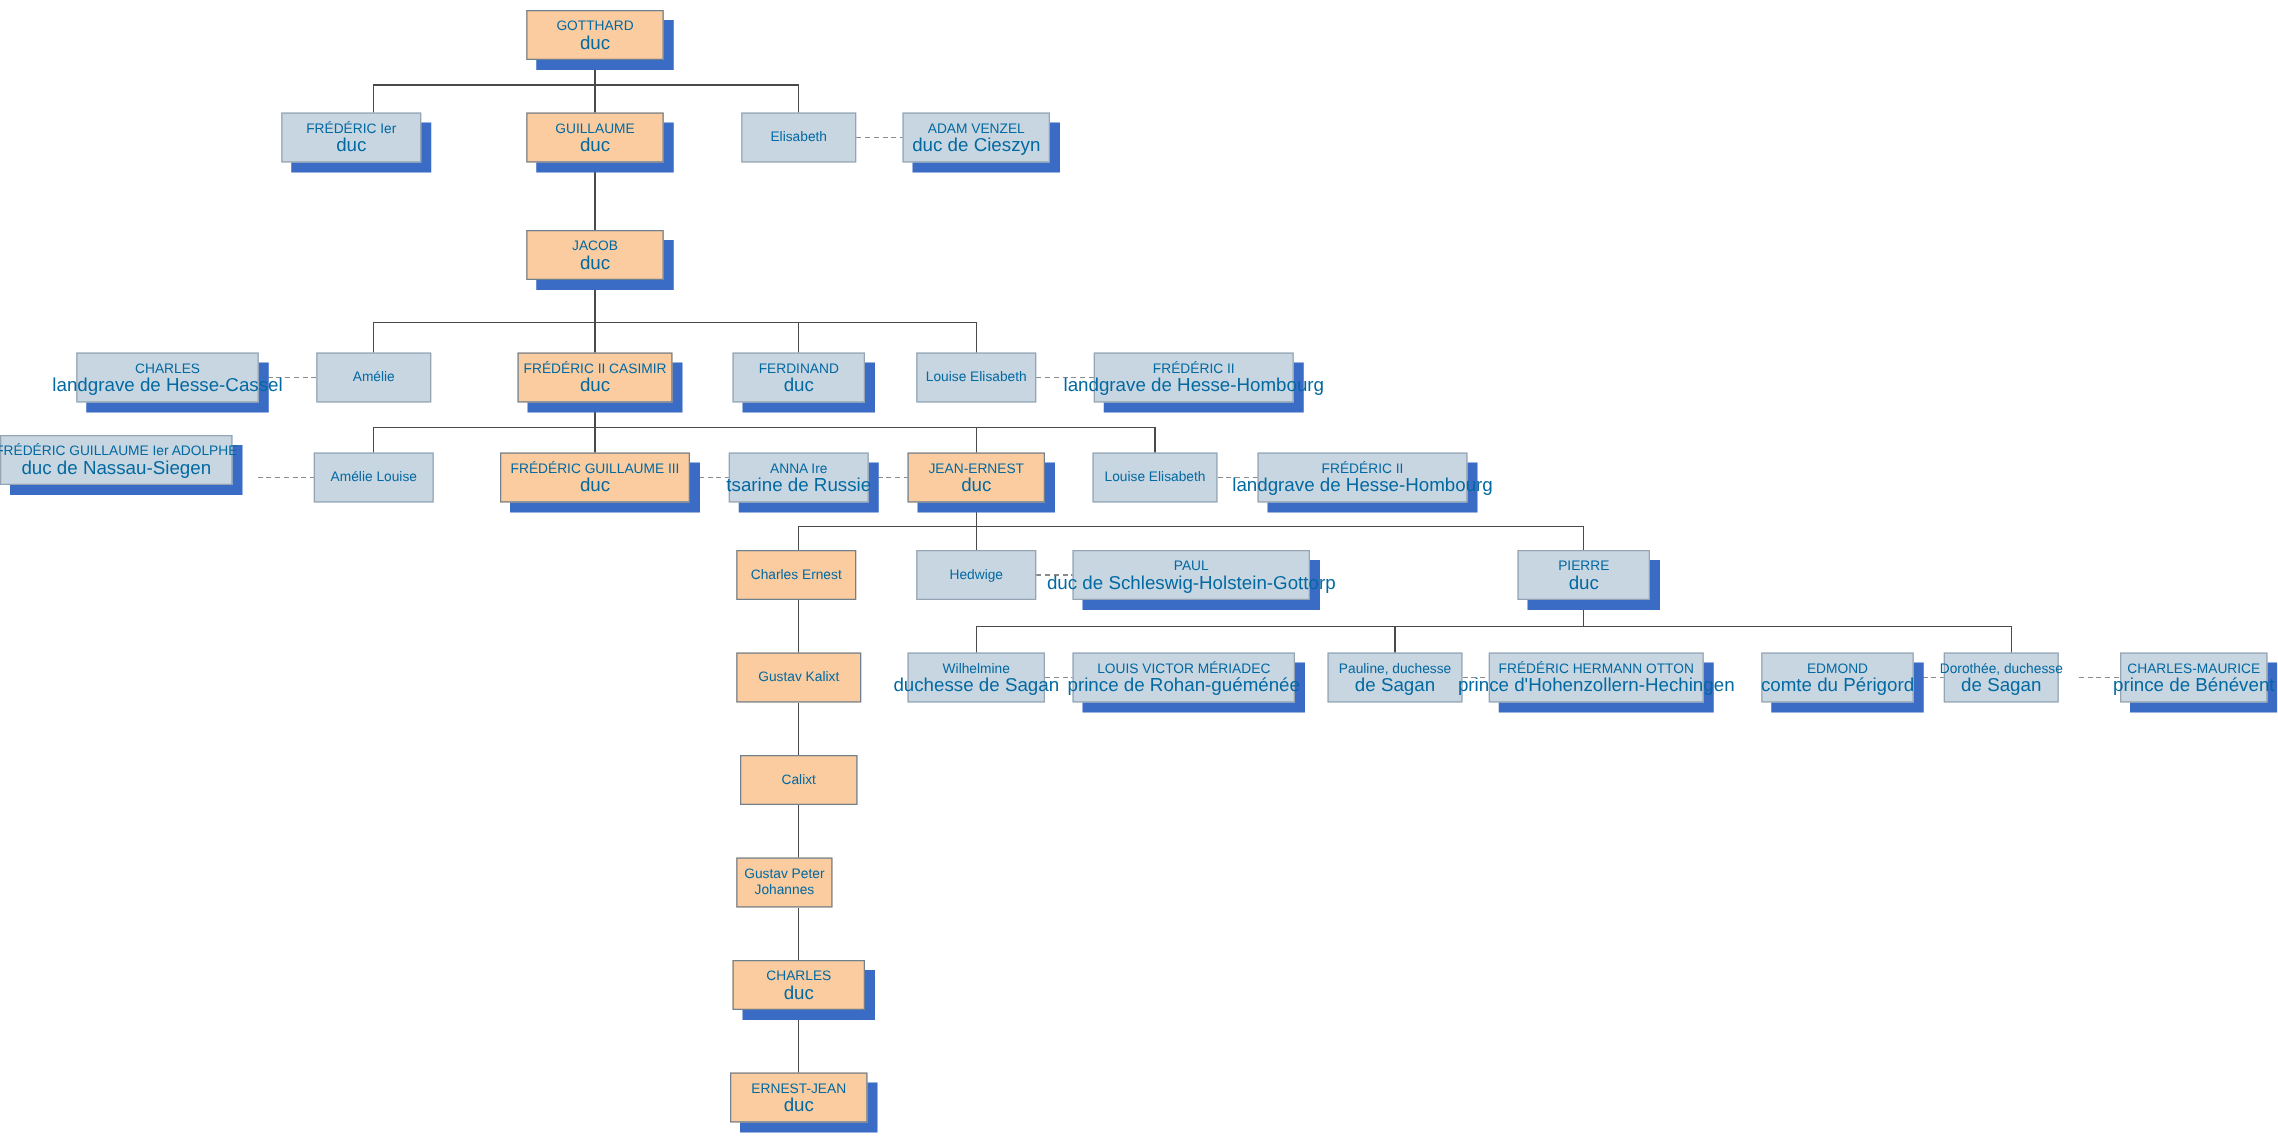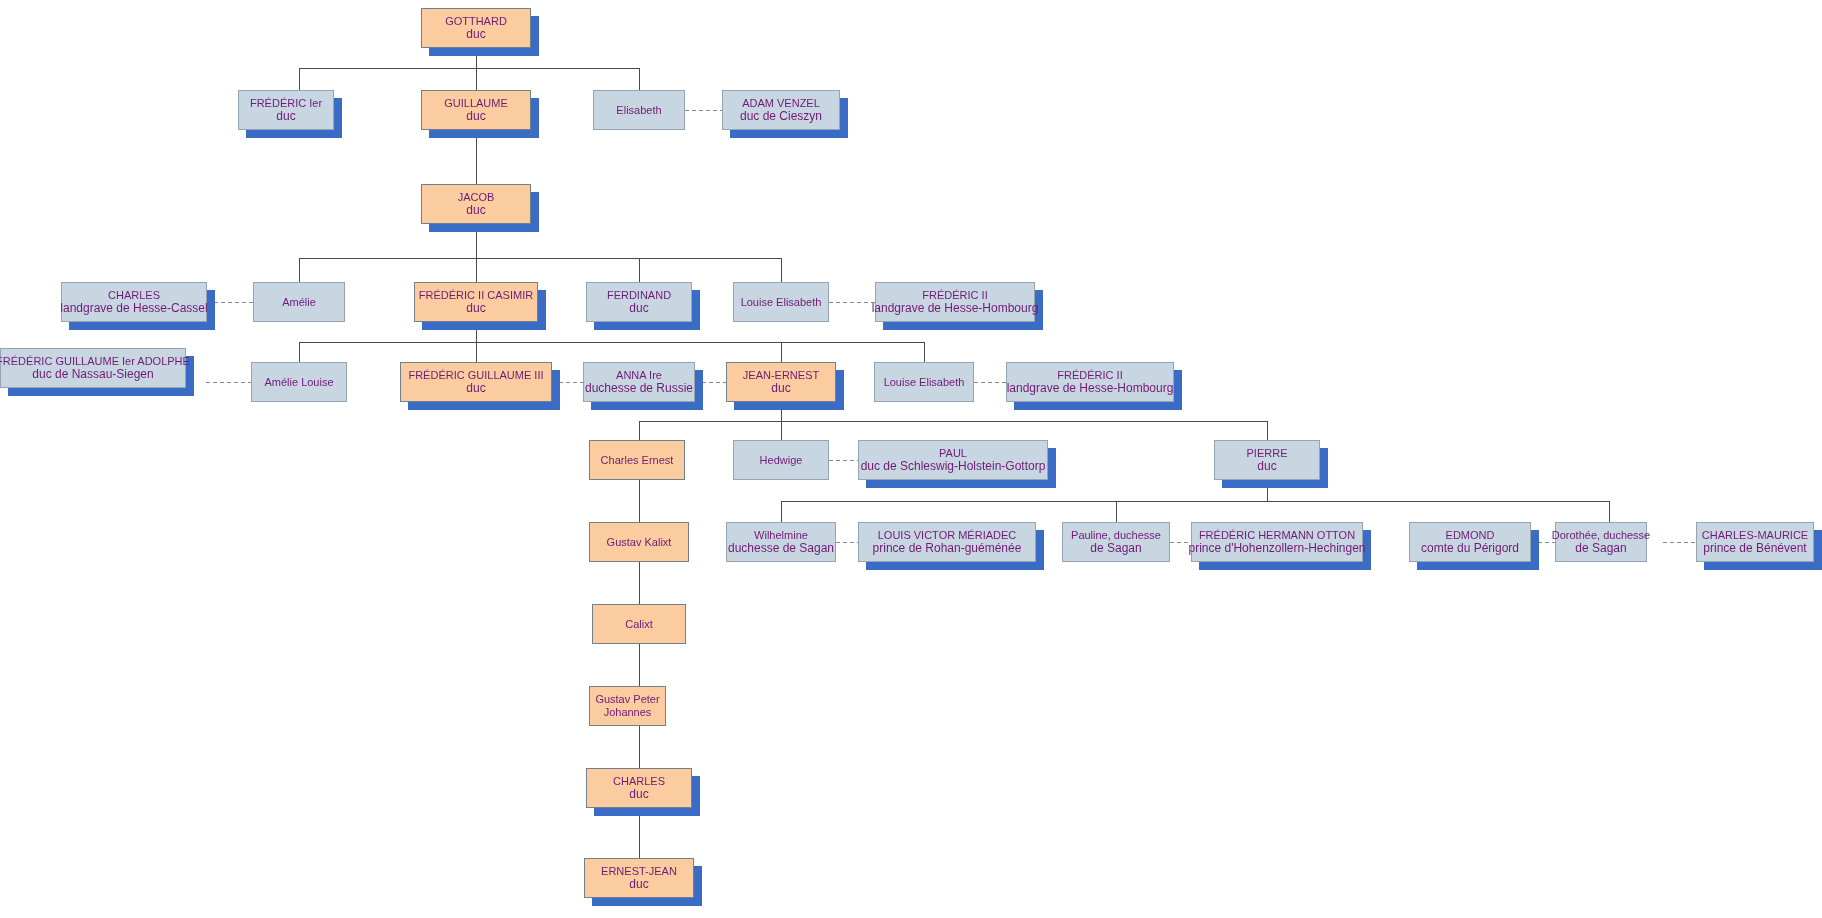--- a/index.html
+++ b/index.html
@@ -2,24 +2,24 @@
 <html><head>
 <meta charset="utf-8">
 <title>Diagram</title>
 <style>
   *{margin:0;padding:0;box-sizing:border-box}
   html,body{background:#ffffff}
   body{font-family:"Liberation Sans",sans-serif}
   .canvas{position:relative;width:1822px;height:918px;background:#ffffff;overflow:hidden}
   .lines{position:absolute;left:0;top:0;z-index:1}
   .node{position:absolute;z-index:2;height:40px;display:flex;flex-direction:column;justify-content:center;
-        align-items:center;text-align:center;color:#701a75;padding:1px 2px}
+        align-items:center;text-align:center;color:#0369a1;padding:1px 2px}
   .node span{display:block;white-space:nowrap}
   .n{font-size:11px;line-height:13px}
-  .t{font-size:12px;line-height:13px}
+  .t{font-size:15px;line-height:13px}
   .o{background:#facca0;border:1px solid #70808e}
   .b{background:#c8d6e2;border:1px solid #94a4b2}
   .s{box-shadow:8px 8px 0 0 #3a6bc5}
 </style>
 </head>
 <body>
 
 <div class="canvas">
 
   <svg class="lines" width="1822" height="918" viewBox="0 0 1822 918" shape-rendering="crispEdges">
@@ -35,21 +35,21 @@
          M206 382 H251 M552 382 H583 M695 382 H726 M974 382 H1006
          M829 460 H858
          M836 542 H858 M1170 542 H1191 M1531 542 H1555 M1663 542 H1696"></path>
   </svg>
 
   <div class="node o s" style="left:421px;top:8px;width:110px">
       <span class="n">GOTTHARD</span>
       <span class="t">duc</span>
     </div>
 
-  <div class="node b s" style="left:238px;top:90px;width:96px">
+  <div class="node b s" style="left:225px;top:90px;width:112px">
       <span class="n">FRÉDÉRIC Ier</span>
       <span class="t">duc</span>
     </div>
   <div class="node o s" style="left:421px;top:90px;width:110px">
       <span class="n">GUILLAUME</span>
       <span class="t">duc</span>
     </div>
   <div class="node b" style="left:593px;top:90px;width:92px">
       <span class="n">Elisabeth</span>
       <span class="t"></span>
@@ -96,21 +96,21 @@
   <div class="node b" style="left:251px;top:362px;width:96px">
       <span class="n">Amélie Louise</span>
       <span class="t"></span>
     </div>
   <div class="node o s" style="left:400px;top:362px;width:152px">
       <span class="n">FRÉDÉRIC GUILLAUME III</span>
       <span class="t">duc</span>
     </div>
   <div class="node b s" style="left:583px;top:362px;width:112px">
       <span class="n">ANNA Ire</span>
-      <span class="t">duchesse de Russie</span>
+      <span class="t">tsarine de Russie</span>
     </div>
   <div class="node o s" style="left:726px;top:362px;width:110px">
       <span class="n">JEAN-ERNEST</span>
       <span class="t">duc</span>
     </div>
   <div class="node b" style="left:874px;top:362px;width:100px">
       <span class="n">Louise Elisabeth</span>
       <span class="t"></span>
     </div>
   <div class="node b s" style="left:1006px;top:362px;width:168px">

